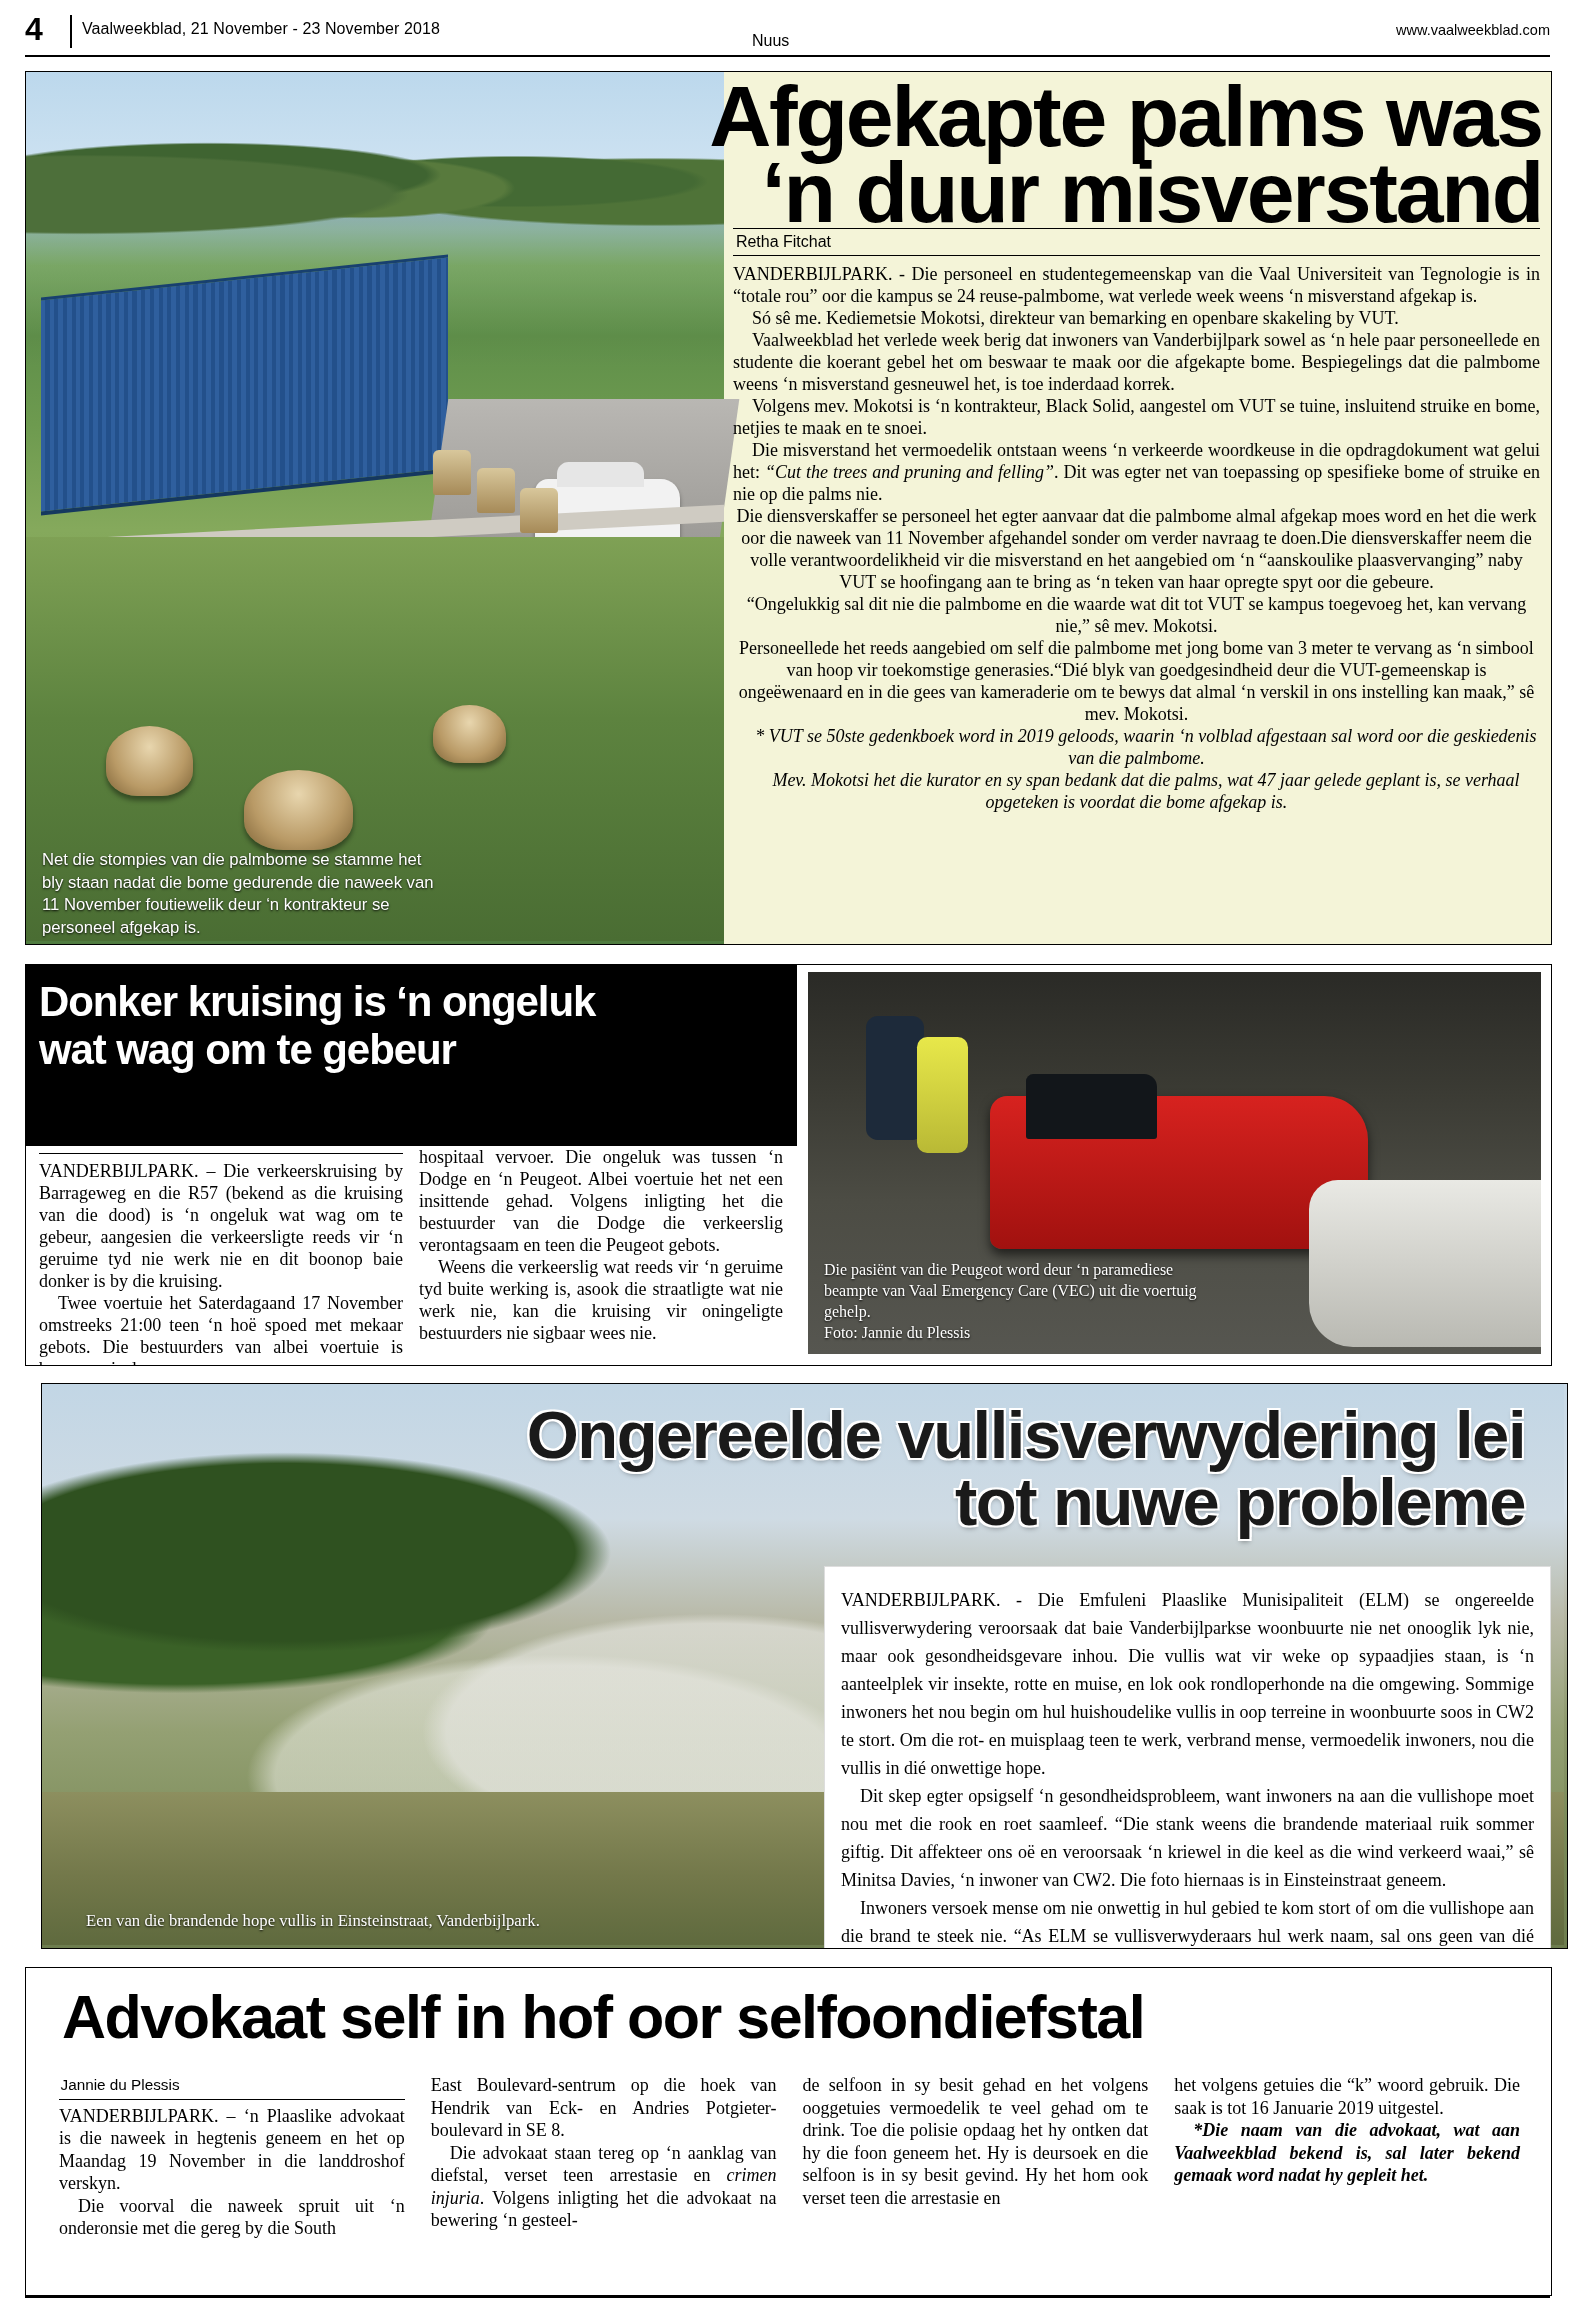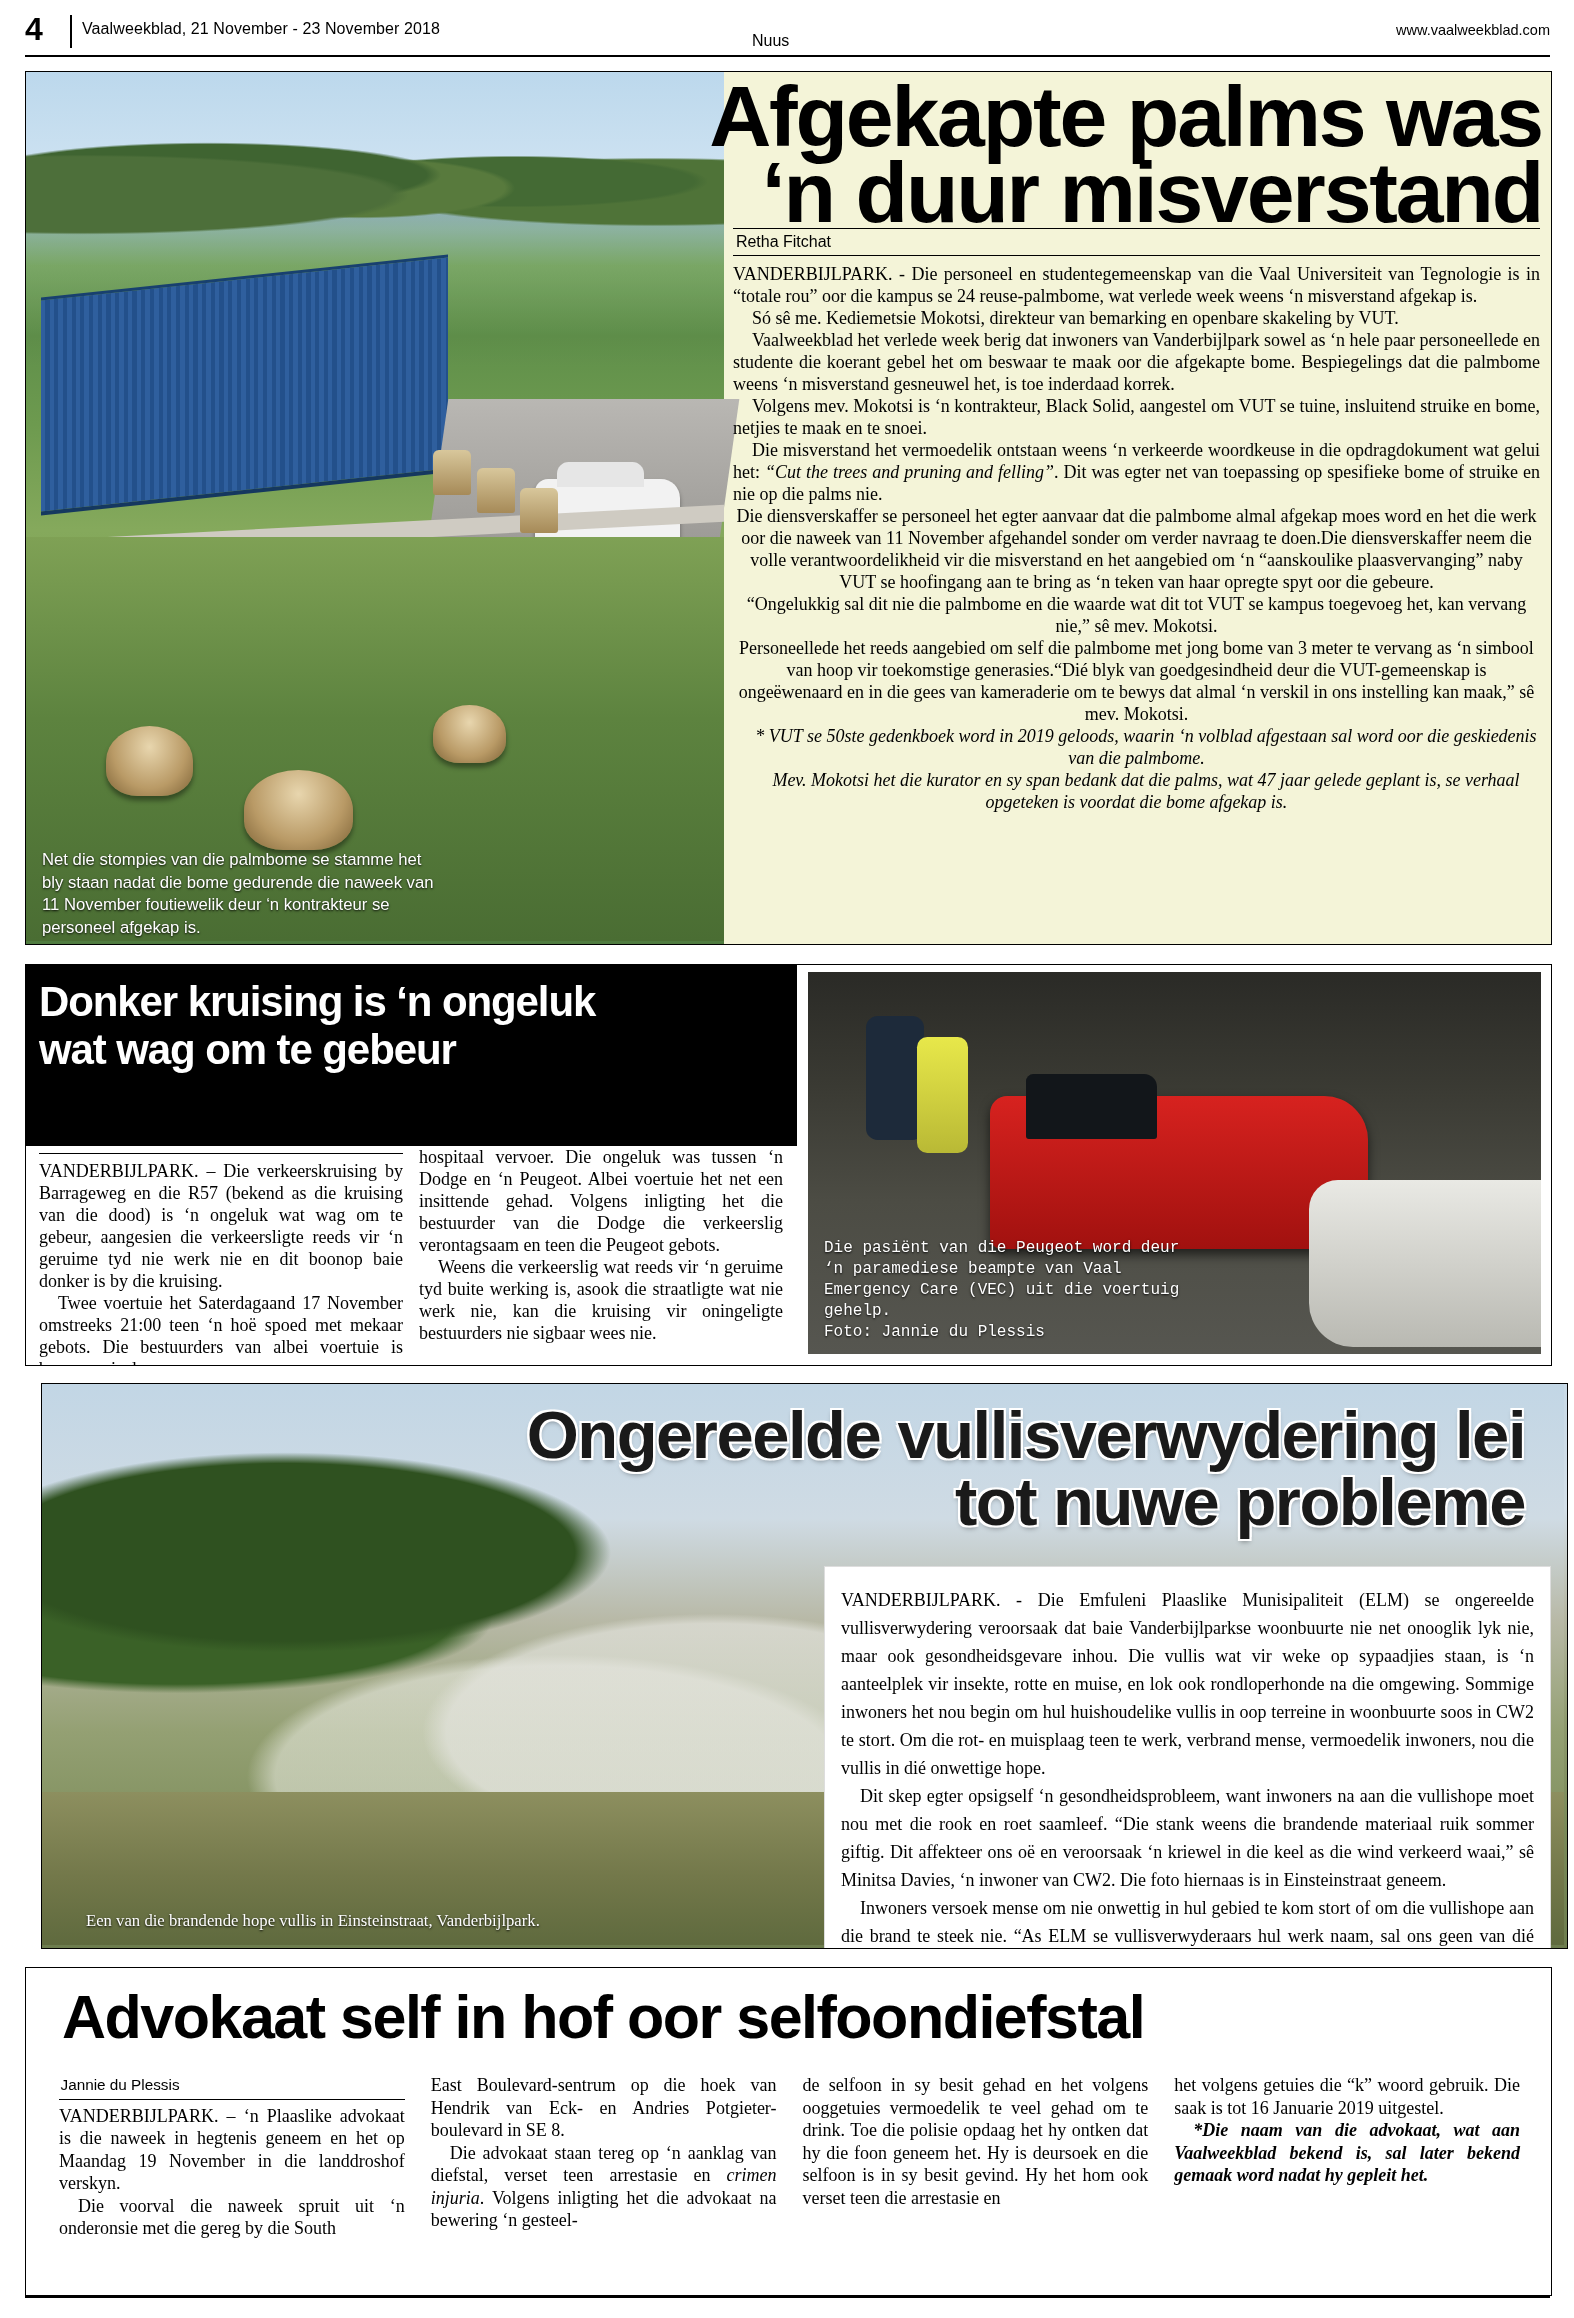--- a/index.html
+++ b/index.html
@@ -61,21 +61,21 @@
   .a2-c1{left:13px;}
   .a2-c2{left:393px;}
   .a2-byline{font-family:"Liberation Sans",sans-serif;font-size:15.3px;padding:3.6px 0 2.9px 1.5px;border-top:1.5px solid #000;border-bottom:1.5px solid #000;margin-bottom:5.8px;}
   .a2-photo{position:absolute;left:782px;top:7.3px;width:733px;height:382px;overflow:hidden;
      background:linear-gradient(180deg,#2a2a26 0%,#3a3a33 30%,#4c4c44 60%,#565650 100%);}
   .a2-car{position:absolute;left:182px;top:124px;width:378px;height:153px;background:linear-gradient(180deg,#d7221f,#a1110f);border-radius:17.4px 44px 11.6px 11.6px;box-shadow:0 5.8px 10.2px rgba(0,0,0,.6);}
   .a2-win{position:absolute;left:218px;top:102px;width:131px;height:65px;background:#12161a;border-radius:7.3px 13px 2.9px 2.9px;}
   .a2-white{position:absolute;right:-14.5px;bottom:7.3px;width:247px;height:167px;background:linear-gradient(180deg,#e9e9e4,#b9b9b2);border-radius:29px 7.3px 0 44px;}
   .a2-medic{position:absolute;left:109px;top:65px;width:51px;height:116px;background:linear-gradient(180deg,#e8e84a,#b9b935);border-radius:10.2px;}
   .a2-person{position:absolute;left:58px;top:44px;width:58px;height:124px;background:#1d2a3a;border-radius:11.6px;}
-  .a2-caption{position:absolute;left:16px;bottom:11.6px;width:378px;color:#fff;font-family:Liberation Mono, monospace;font-size:16px;line-height:21px;text-shadow:0 0.7px 2.2px rgba(0,0,0,.95);}
+  .a2-caption{position:absolute;left:16px;bottom:11.6px;width:378px;color:#fff;font-family:Liberation Serif, serif;font-size:16px;line-height:21px;text-shadow:0 0.7px 2.2px rgba(0,0,0,.95);}
 
   
   .a3{position:absolute;left:25px;top:1383px;width:1525px;height:564px;border:1.5px solid #000;overflow:hidden;
      background:linear-gradient(180deg,#c8d9e6 0%,#d3dfe8 22%,#b7b8a6 40%,#8e9a6e 60%,#7a8a59 78%,#6d7d4e 100%);margin-left:16px;}
   .a3-photo{position:absolute;left:0;top:0;width:1522px;height:561px;
      background:
       radial-gradient(ellipse at 16% 30%,#2f5120 0 16%,transparent 18%),
       radial-gradient(ellipse at 9% 42%,#3a6127 0 14%,transparent 16%),
       radial-gradient(ellipse at 44% 62%,rgba(230,230,225,.65) 0 22%,transparent 24%),
       radial-gradient(ellipse at 34% 70%,rgba(245,245,240,.5) 0 20%,transparent 22%),

